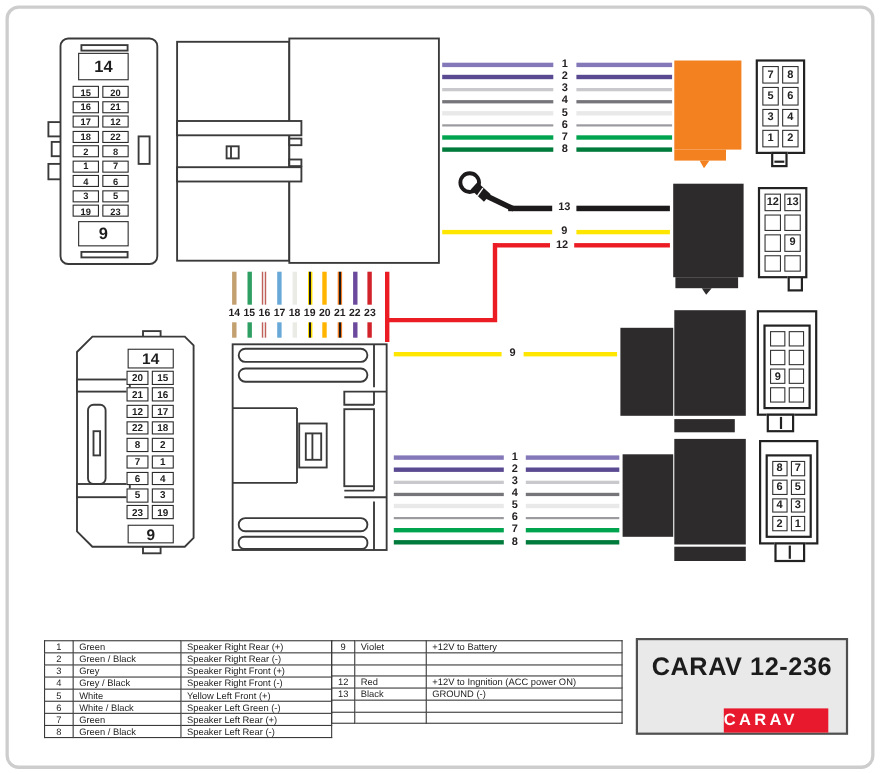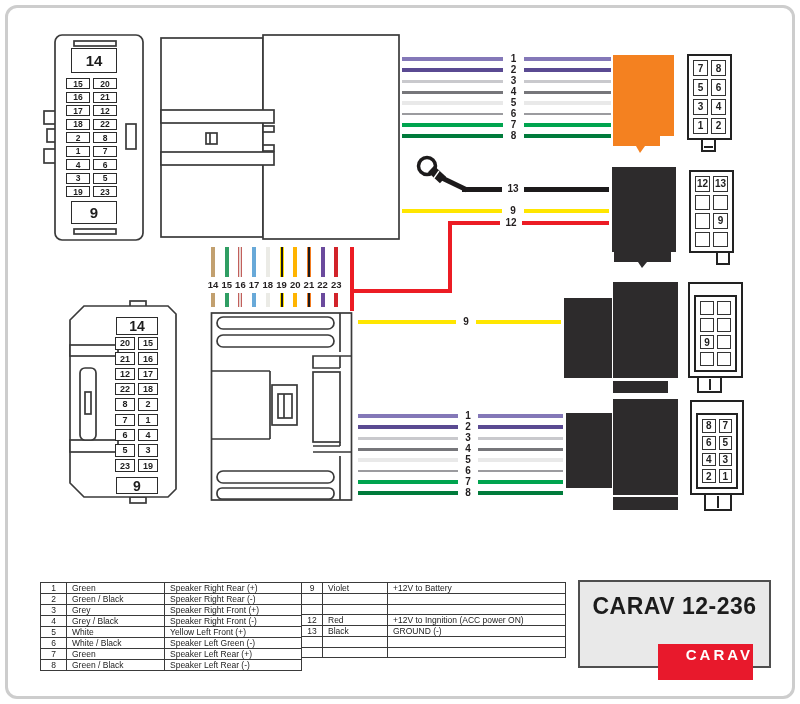--- a/index.html
+++ b/index.html
@@ -22,21 +22,21 @@
 .diag-outer .pindiag{position:absolute;left:4px;right:4px;top:11px;bottom:4px}
 .tab{position:absolute;border:2px solid #222;background:#fff}
 .tab-h::after{content:"";position:absolute;left:1px;right:1px;bottom:2px;border-top:2px solid #222}
 .tab-v::after{content:"";position:absolute;top:1px;bottom:1px;left:50%;width:2px;margin-left:-1px;background:#222}
 .dtable{position:absolute;border-collapse:collapse;table-layout:fixed}
 .dtable td{border:1px solid #3a3a3a;font-size:8.5px;height:10.6px;line-height:10px;padding:0 0 0 5px;color:#1d1d1d;white-space:nowrap;overflow:hidden}
 .dtable td.ctr{text-align:center;padding:0}
 #warning{position:absolute;left:38px;top:538px;font-size:15px;letter-spacing:.2px}
 .brandbox{position:absolute;left:578px;top:580px;width:193px;height:88px;border:2px solid #4f4f4f;background:#e9e9e9}
 .brandmodel{text-align:center;margin-top:11px;font-size:23px;font-weight:bold;color:#1c1c1c;letter-spacing:.5px}
-.brandlogo{position:absolute;left:78px;top:62px;width:95px;height:36px;color:#fff;font-weight:bold;font-size:15px;letter-spacing:3px;text-align:right;line-height:22px}
+.brandlogo{position:absolute;left:78px;top:62px;width:95px;height:22px;color:#fff;font-weight:bold;font-size:15px;letter-spacing:3px;text-align:left;line-height:22px}
 </style>
 </head>
 <body>
 
 <div id="page">
 
   <svg class="art" width="800" height="704" viewBox="0 0 800 704">
 
     <g stroke="#3a3a3a" stroke-width="1.7" fill="#fff">
       <rect x="44" y="111" width="12" height="13"></rect>

